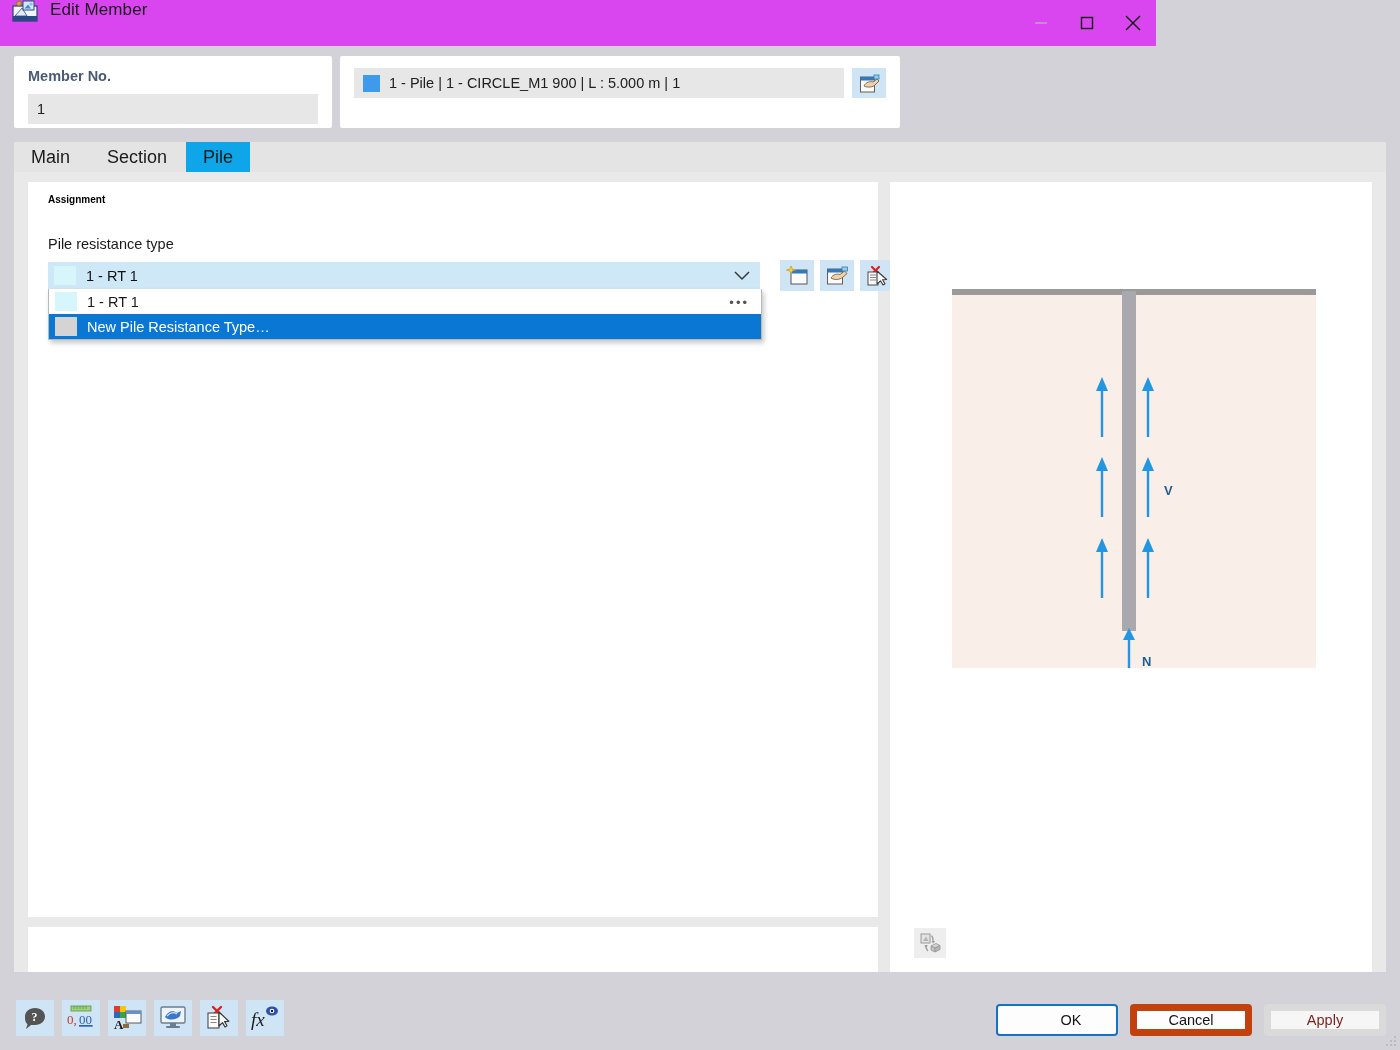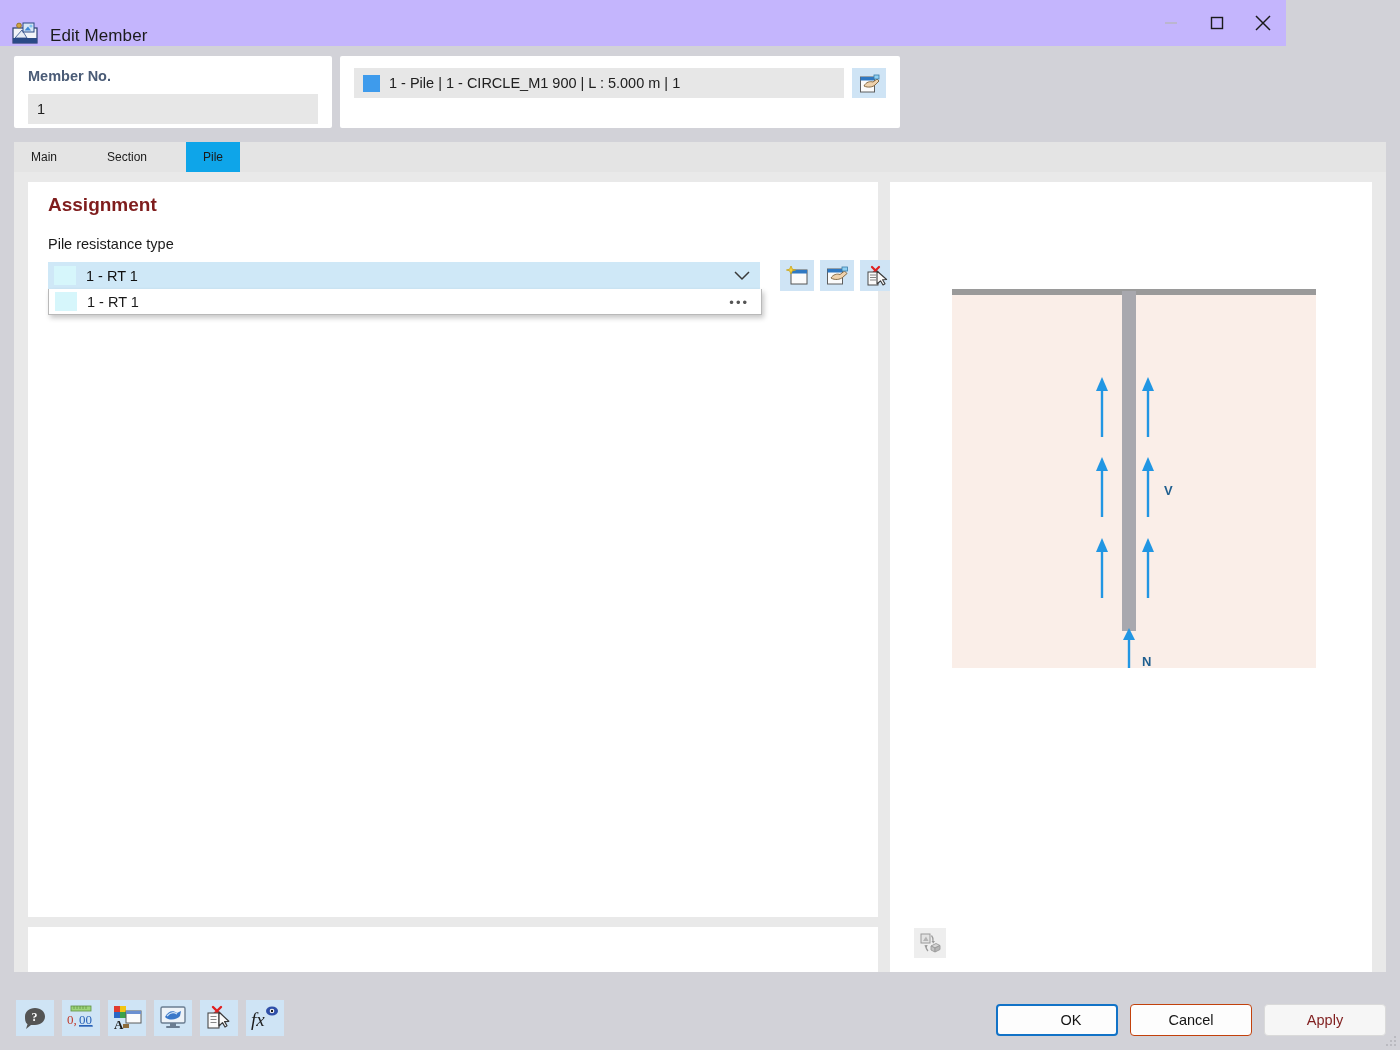--- a/index.html
+++ b/index.html
@@ -11,23 +11,23 @@
     color:#1a1a1a;
     background:#d2d2d8;
     overflow:hidden;
   }
 
   
   #window { position:relative; width:1400px; height:1050px; background:#d2d2d8; }
 
   
   #titlebar {
-    position:absolute; left:0; top:0; width:1286px; height:46px;
-    background:#c4b5fd;
-    display:flex; align-items:flex-end;
+    position:absolute; left:0; top:0; width:1156px; height:46px;
+    background:#d946ef;
+    display:flex; align-items:flex-start;
   }
   #app-icon { width:26px; height:24px; margin-left:12px; position:relative; }
   #title-text {
     margin-left:12px; font-size:17px; color:#1b1b1b; letter-spacing:.1px;
   }
   .wbtn {
     width:46px; height:46px; display:flex; align-items:center; justify-content:center;
     cursor:default;
   }
   #win-controls { position:absolute; right:0; top:0; display:flex; }
@@ -62,21 +62,21 @@
   }
 
   
   #tabstrip {
     position:absolute; left:14px; top:142px; width:1372px; height:30px;
     background:#e4e4e4;
   }
   .tab {
     position:absolute; top:0; height:30px; padding:0 17px;
     display:flex; align-items:center; justify-content:center;
-    font-size:12px; color:#1b1b1b; cursor:pointer; background:transparent;
+    font-size:18px; color:#1b1b1b; cursor:pointer; background:transparent;
   }
   .tab.sel { background:#0ea5e9; }
 
   
   #content {
     position:absolute; left:14px; top:172px; width:1372px; height:800px;
     background:#e9e9e9;
   }
   #panel-left {
     position:absolute; left:14px; top:10px; width:850px; height:735px;
@@ -86,21 +86,21 @@
     position:absolute; left:14px; top:755px; width:850px; height:45px;
     background:#ffffff;
   }
   #panel-right {
     position:absolute; left:876px; top:10px; width:482px; height:790px;
     background:#ffffff;
   }
 
   .section-title {
     position:absolute; left:20px; top:12px;
-    font-weight:bold; font-size:19px; color:#7f1d1d;
+    font-weight:bold; font-size:10px; color:#000000;
   }
   .field-label {
     position:absolute; left:20px; top:54px; font-size:14.5px; color:#1a1a1a;
   }
 
   
   #combo-wrap { position:absolute; left:20px; top:80px; width:712px; }
   #combo {
     position:relative; width:712px; height:27px; background:#cfe8f7;
     display:flex; align-items:center; cursor:pointer;
@@ -147,21 +147,21 @@
   
   #bottombar { position:absolute; left:0; top:986px; width:1400px; height:64px; background:#d2d2d8; }
   #bottom-tools { position:absolute; left:16px; top:14px; display:flex; gap:8px; }
   .btool {
     width:38px; height:36px; background:#cfe4f5;
     display:flex; align-items:center; justify-content:center; cursor:pointer;
   }
   #dialog-buttons { position:absolute; right:14px; top:18px; display:flex; gap:12px; }
   .dlg-btn {
     width:122px; height:32px; border-radius:4px; background:#fdfdfd;
-    border:1px solid #c2410c; font-size:14.5px; color:#141414;
+    border:7px solid #c2410c; font-size:14.5px; color:#141414;
     display:flex; align-items:center; justify-content:center; cursor:pointer;
     font-family:"Liberation Sans", sans-serif;
   }
   .dlg-btn.primary { border:2px solid #1273c7;padding-left:28px; }
   .dlg-btn.disabled { color:#7f1d1d; background:#f6f6f6; border-color:#dadada; cursor:default; }
 
   #resize-grip { position:absolute; right:3px; bottom:3px; width:12px; height:12px; opacity:.45; }
 </style>
 </head>
 <body>
@@ -246,20 +246,24 @@
               </svg>
           </span>
         </div>
 
         <div id="combo-list">
           <div class="opt">
             <span class="sw" style="background:#d6f6fb;"></span>
             <span class="txt">1 - RT 1</span>
             <span class="dots">•••</span>
           </div>
+          <div class="opt sel">
+            <span class="sw" style="background:#d4d4d4;"></span>
+            <span class="txt">New Pile Resistance Type…</span>
+          </div>
         </div>
       </div>
 
       <div id="combo-tools">
         <div class="tool-btn">
           <svg width="24" height="22" viewBox="0 0 24 22">
             <rect x="6" y="5" width="16" height="14" fill="#fbfbfb" stroke="#555" stroke-width="1"></rect>
             <rect x="6" y="5" width="16" height="3.5" fill="#2f78c2"></rect>
             <path d="M6 1 L7.4 4.2 L10.6 5 L7.4 5.8 L6 9 L4.6 5.8 L1.4 5 L4.6 4.2 Z" fill="#f7d23a" stroke="#c9a31a" stroke-width=".8"></path>
           </svg>

